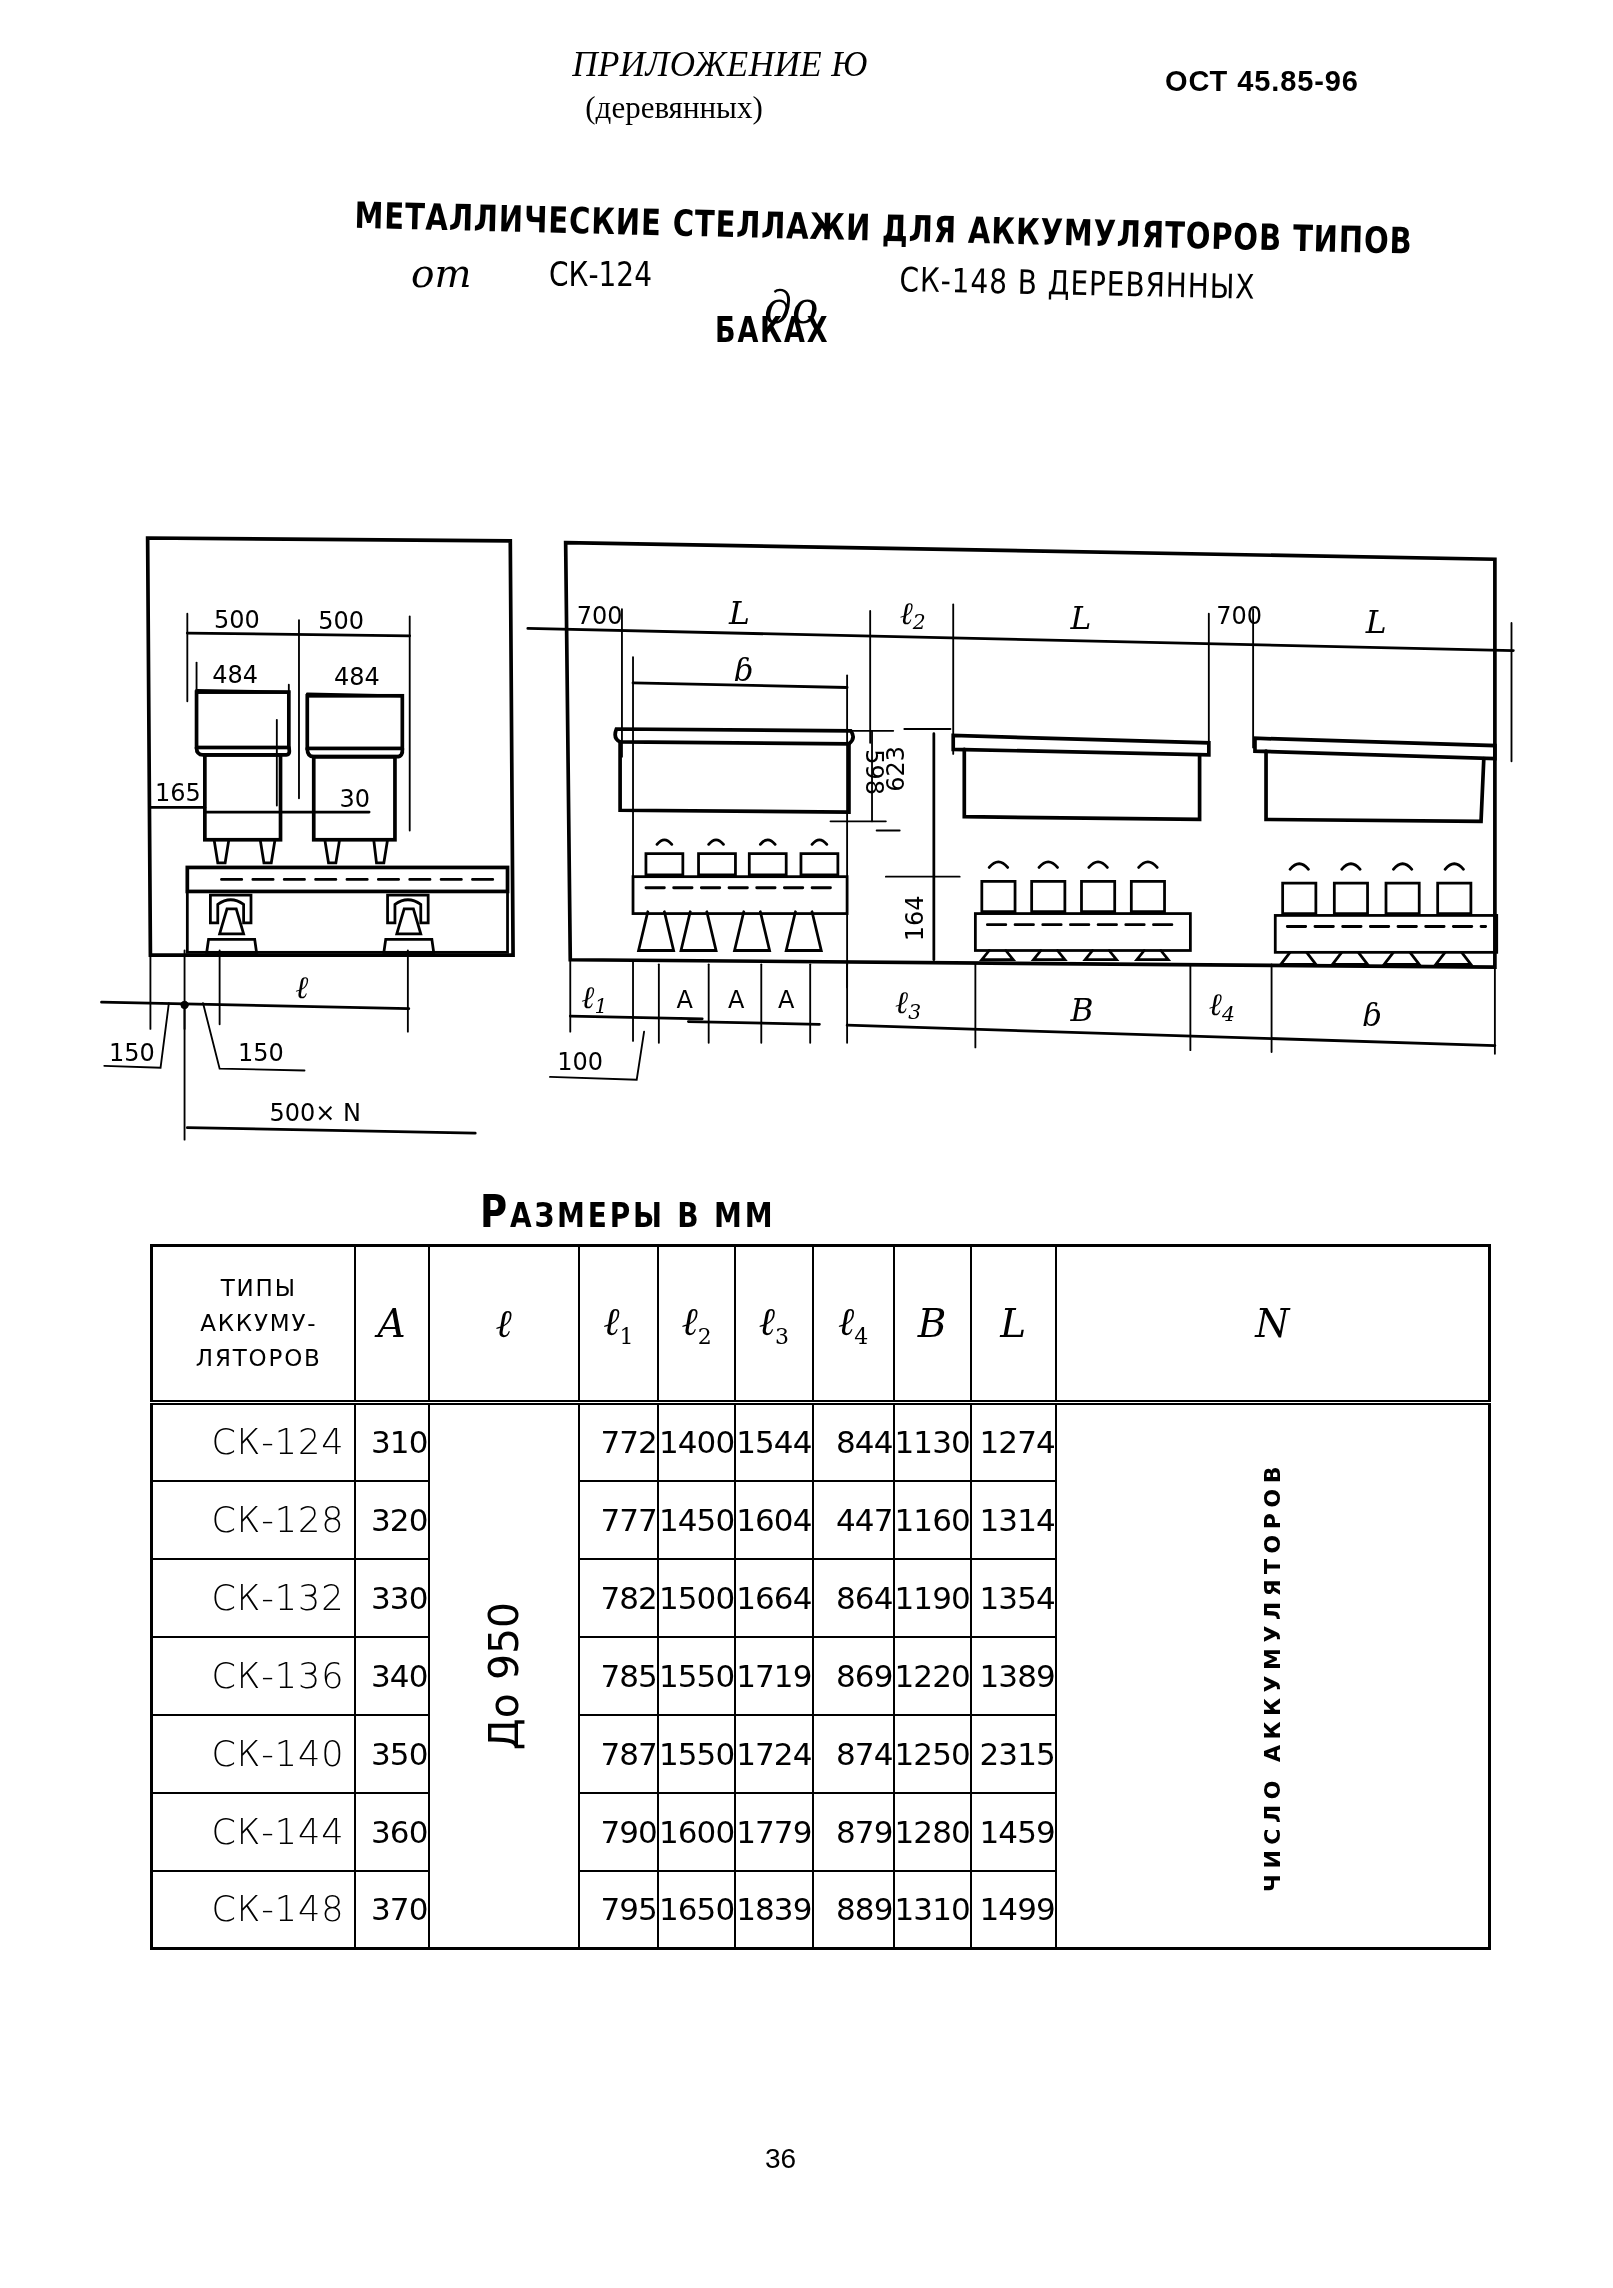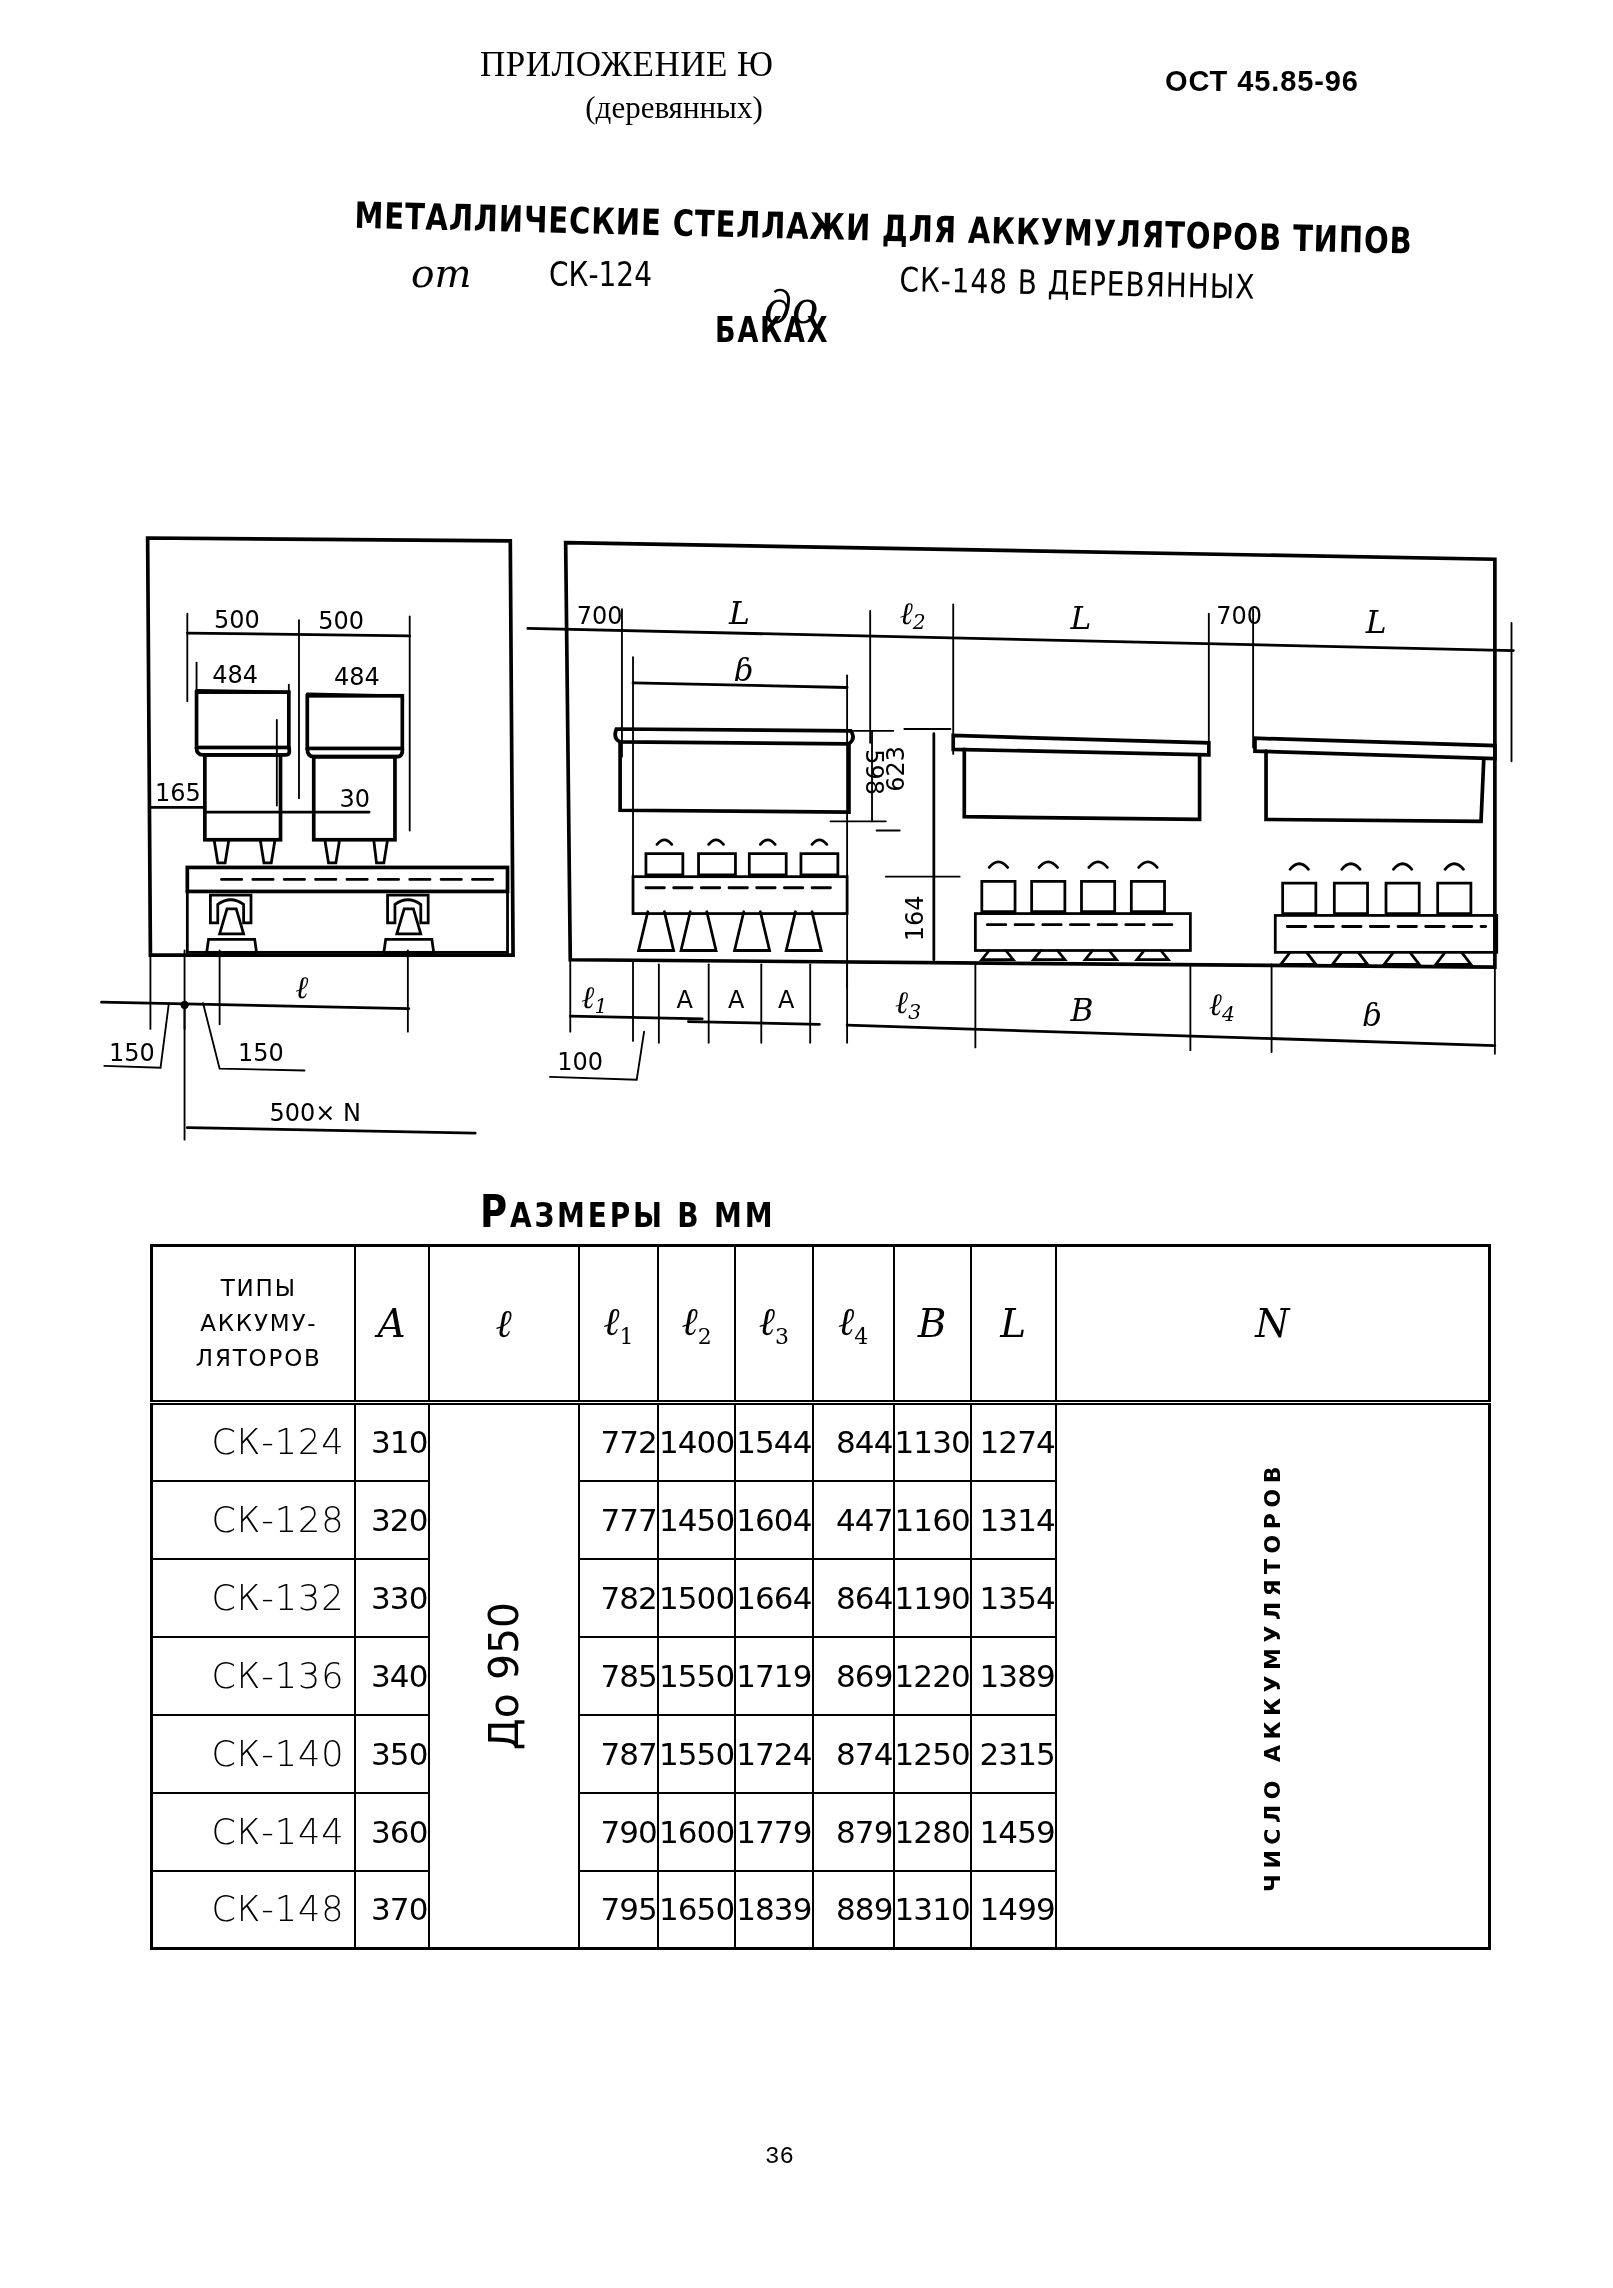--- a/index.html
+++ b/index.html
@@ -1,20 +1,20 @@
 <!DOCTYPE html>
 <html style="font-size:14.8px"><head>
 <meta charset="utf-8">
 <style>
   * { box-sizing: border-box; margin: 0; padding: 0; }
   html, body { width: 1613px; height: 2289px; background: #ffffff; overflow: hidden; }
   body { position: relative; color: #000; font-family: "DejaVu Sans", sans-serif; }
 
-  .appendix-title { position: absolute; left: 480px; top: 44px; width: 388px; text-align: left;
-    font-family: "Liberation Serif", serif; font-size: 35px; letter-spacing: 0.5px; line-height: 41px; }
+  .appendix-title { position: absolute; left: 480px; top: 44px; width: 388px; text-align: right;
+    font-family: "Liberation Serif", serif; font-size: 35px; letter-spacing: 0.5px; line-height: 41px; font-style: italic; }
   .appendix-sub { position: absolute; left: 480px; top: 89px; width: 388px; text-align: center;
     font-family: "Liberation Serif", serif; font-size: 31px; line-height: 37px; }
   .standard-code { position: absolute; left: 1165px; top: 65px;
     font-family: "Liberation Sans", sans-serif; font-weight: bold; font-size: 29px; letter-spacing: 0.9px; }
 
   .heading { position: absolute; font-family: "DejaVu Sans", sans-serif; font-weight: bold;
     text-transform: uppercase; white-space: nowrap; transform-origin: left top; }
   .h1 { left: 355px; top: 194px; font-size: 29px; letter-spacing: 0.9px; transform: rotate(1.4deg) scaleY(1.25); }
   .h2a { left: 411px; top: 251px; font-family: "DejaVu Serif", serif; font-style: italic; font-weight: normal; font-size: 39px; text-transform: none; }
   .h2b { left: 549px; top: 255px; font-size: 28px; font-weight: normal; transform: scaleY(1.2); }
@@ -37,21 +37,21 @@
   table.dims thead th.type-head { font-family: "DejaVu Sans", sans-serif; font-style: normal; font-size: 23px; text-align: center; padding-left: 11px; line-height: 35px; text-transform: uppercase; letter-spacing: 1.8px; }
   table.dims thead th sub { font-size: 22px; font-style: normal; }
   table.dims td { height: 78px; font-family: "DejaVu Sans", sans-serif; font-size: 24px; transform: none; }
   table.dims td.type { text-align: right; padding-right: 9.2px; font-family: "DejaVu Sans", sans-serif; font-size: 35px; font-weight: 300; letter-spacing: 0.9px; }
   table.dims td.num { font-size: 31px; letter-spacing: -0.9px; text-align: right; }
   table.dims td.merged { position: relative; }
   .vertical { display: inline-block; transform: rotate(-90deg); white-space: nowrap; }
   .vert-l { font-family: "DejaVu Sans", sans-serif; font-size: 41px; }
   .vert-n { font-family: "DejaVu Sans", sans-serif; font-weight: bold; font-size: 22px; letter-spacing: 5.5px; text-transform: uppercase; }
 
-  .page-number { position: absolute; left: 765px; top: 2143px; font-family: Liberation Mono, monospace; font-size: 24px; }
+  .page-number { position: absolute; left: 765px; top: 2143px; font-family: Liberation Sans, sans-serif; font-size: 28px; }
 </style>
 </head>
 <body>
 
 <div class="appendix-title">ПРИЛОЖЕНИЕ Ю</div>
 <div class="appendix-sub">(деревянных)</div>
 <div class="standard-code">ОСТ 45.85-96</div>
 
 <div class="heading h1">Металлические стеллажи для аккумуляторов типов</div>
 <div class="heading h2a">от</div>

